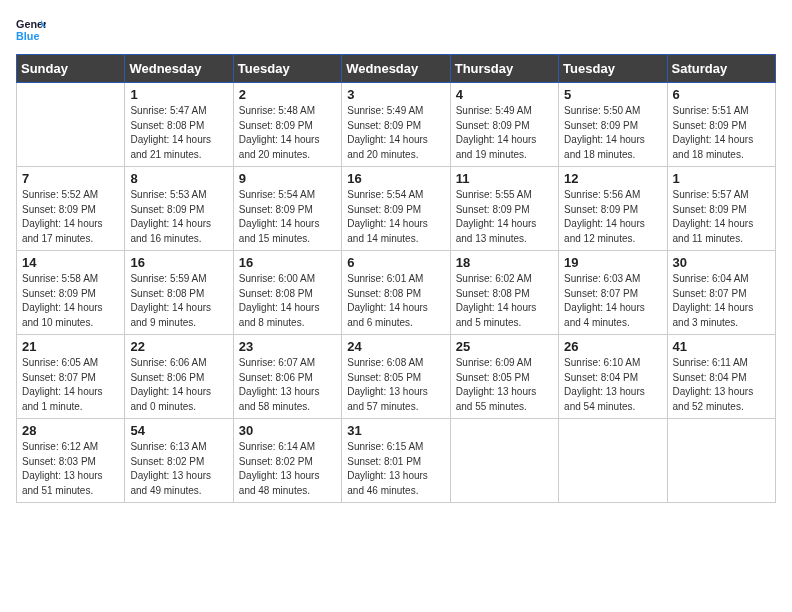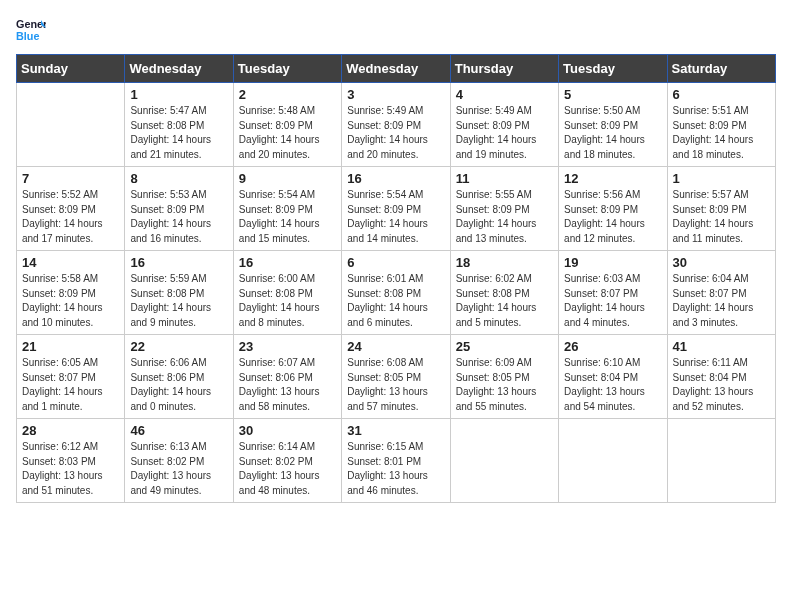--- a/index.html
+++ b/index.html
@@ -223,21 +223,21 @@
           <span class="day-number">41</span>
           <div class="day-info">Sunrise: 6:11 AM<br>Sunset: 8:04 PM<br>Daylight: 13 hours<br>and 52 minutes.</div>
         </td>
       </tr>
       <tr>
         <td>
           <span class="day-number">28</span>
           <div class="day-info">Sunrise: 6:12 AM<br>Sunset: 8:03 PM<br>Daylight: 13 hours<br>and 51 minutes.</div>
         </td>
         <td>
-          <span class="day-number">46</span>
+          <span class="day-number">54</span>
           <div class="day-info">Sunrise: 6:13 AM<br>Sunset: 8:02 PM<br>Daylight: 13 hours<br>and 49 minutes.</div>
         </td>
         <td>
           <span class="day-number">30</span>
           <div class="day-info">Sunrise: 6:14 AM<br>Sunset: 8:02 PM<br>Daylight: 13 hours<br>and 48 minutes.</div>
         </td>
         <td>
           <span class="day-number">31</span>
           <div class="day-info">Sunrise: 6:15 AM<br>Sunset: 8:01 PM<br>Daylight: 13 hours<br>and 46 minutes.</div>
         </td>

